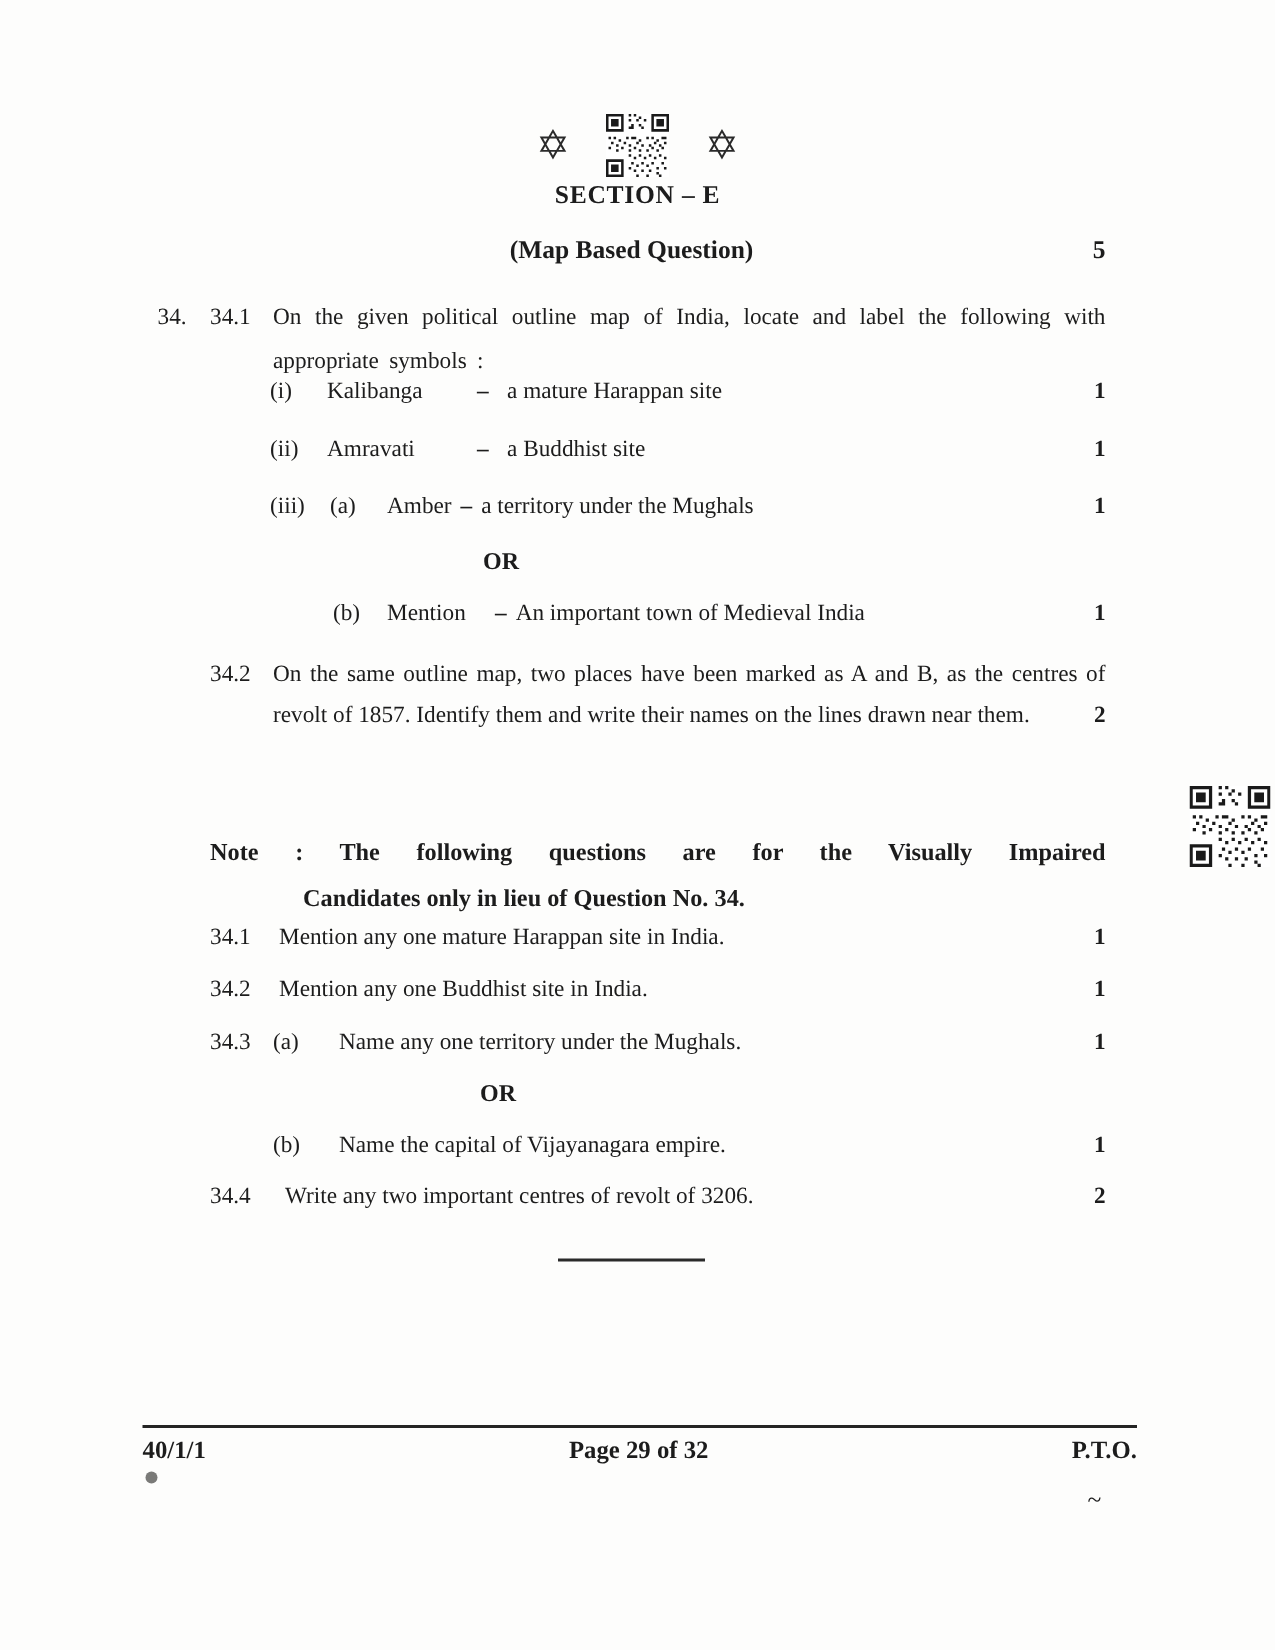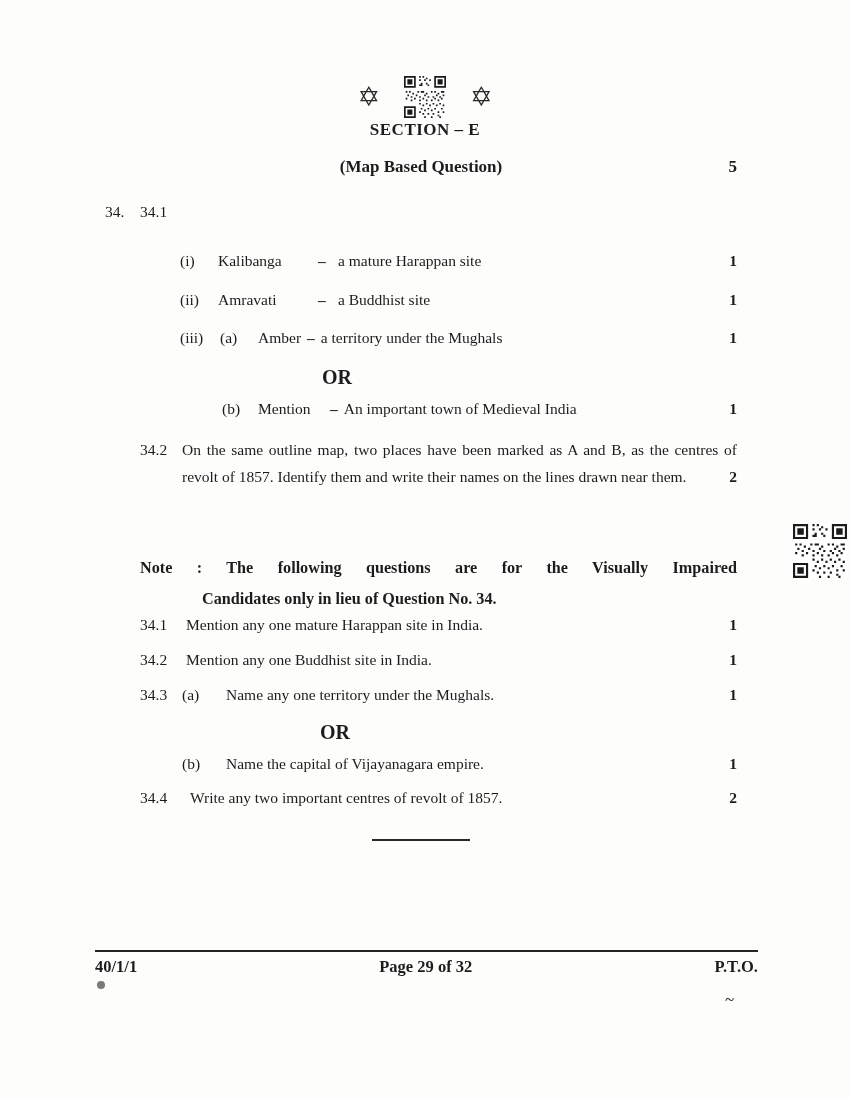--- a/index.html
+++ b/index.html
@@ -40,21 +40,21 @@
   .q34-intro .ptext { flex: 1; text-align: justify; word-spacing: 3px; }
 
   .map-item { right: 113px; display: flex; align-items: baseline; }
   .mi-label { width: 38px; flex: none; }
   .mi-label-wide { width: 40px; flex: none; }
   .mi-sub { width: 38px; flex: none; }
   .mi-name { width: 100px; flex: none; font-family: Liberation Serif, serif; }
   .mi-dash { width: 20px; flex: none; font-weight: bold; }
   .inline-dash { font-weight: bold; padding: 0 6px; }
 
-  .or-line { font-weight: bold; font-size: 20px; }
+  .or-line { font-weight: bold; font-size: 16px; }
 
   .q342 { top: 437px; left: 140px; right: 113px; display: flex; line-height: 26.5px; position: absolute; }
   .q342 .subnum { width: 42px; flex: none; }
   .q342 .ptext { flex: 1; text-align: justify; position: relative; padding-right: 0; }
   .q342 .marks-abs { position: absolute; right: -0px; bottom: 0; font-weight: bold; }
   .q342-wrap { position: relative; flex: 1; }
 
   .note-block { top: 553px; left: 140px; right: 113px; font-weight: bold; font-size: 16.2px; line-height: 31px; }
   .note-l1 { height: 31px; overflow: hidden; text-align: justify; }
   .note-l1::after { content: ""; display: inline-block; width: 100%; }
@@ -92,20 +92,21 @@
   <div class="abs section-title">SECTION – E</div>
 
   <div class="abs subtitle-row">
     <span>(Map Based Question)</span>
     <span class="subtitle-marks">5</span>
   </div>
 
   <div class="abs q34-intro">
     <span class="qnum">34.</span>
     <span class="subnum">34.1</span>
+    <span class="ptext">On the given political outline map of India, locate and label the following with appropriate symbols :</span>
   </div>
 
   <div class="abs map-item" style="top:252px; left:180px;">
     <span class="mi-label">(i)</span>
     <span class="mi-name">Kalibanga</span>
     <span class="mi-dash">–</span>
     <span>a mature Harappan site</span>
     <span class="marks">1</span>
   </div>
 
@@ -182,21 +183,21 @@
   <div class="abs or-line" style="top:721px; left:320px;">OR</div>
 
   <div class="abs vi-row" style="top:755px; left:182px;">
     <span class="vi-sub">(b)</span>
     <span>Name the capital of Vijayanagara empire.</span>
     <span class="marks">1</span>
   </div>
 
   <div class="abs vi-row" style="top:789px;">
     <span style="width:50px; flex:none;">34.4</span>
-    <span>Write any two important centres of revolt of 1857.</span>
+    <span>Write any two important centres of revolt of 3206.</span>
     <span class="marks">2</span>
   </div>
 
   <div class="abs end-rule"></div>
 
   <div class="abs footer-line"></div>
   <div class="abs footer-row">
     <span>40/1/1</span>
     <span>Page 29 of 32</span>
     <span>P.T.O.</span>

